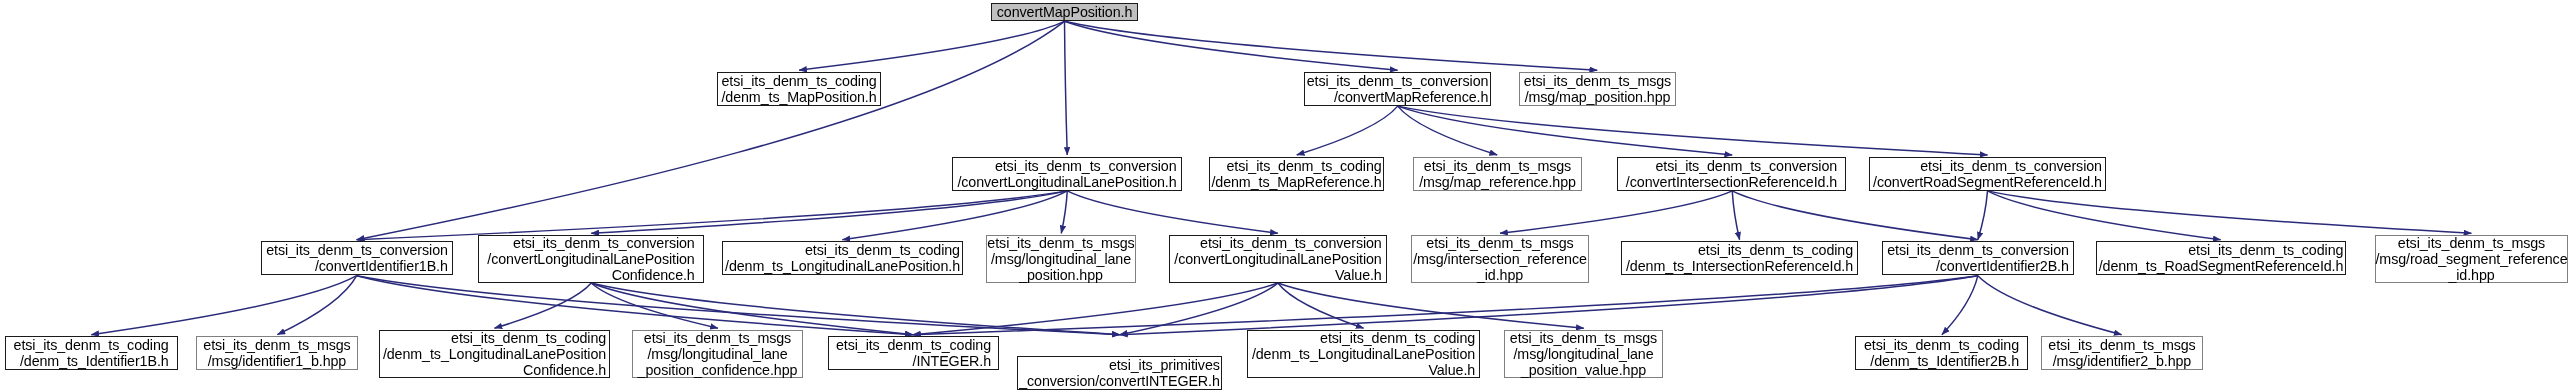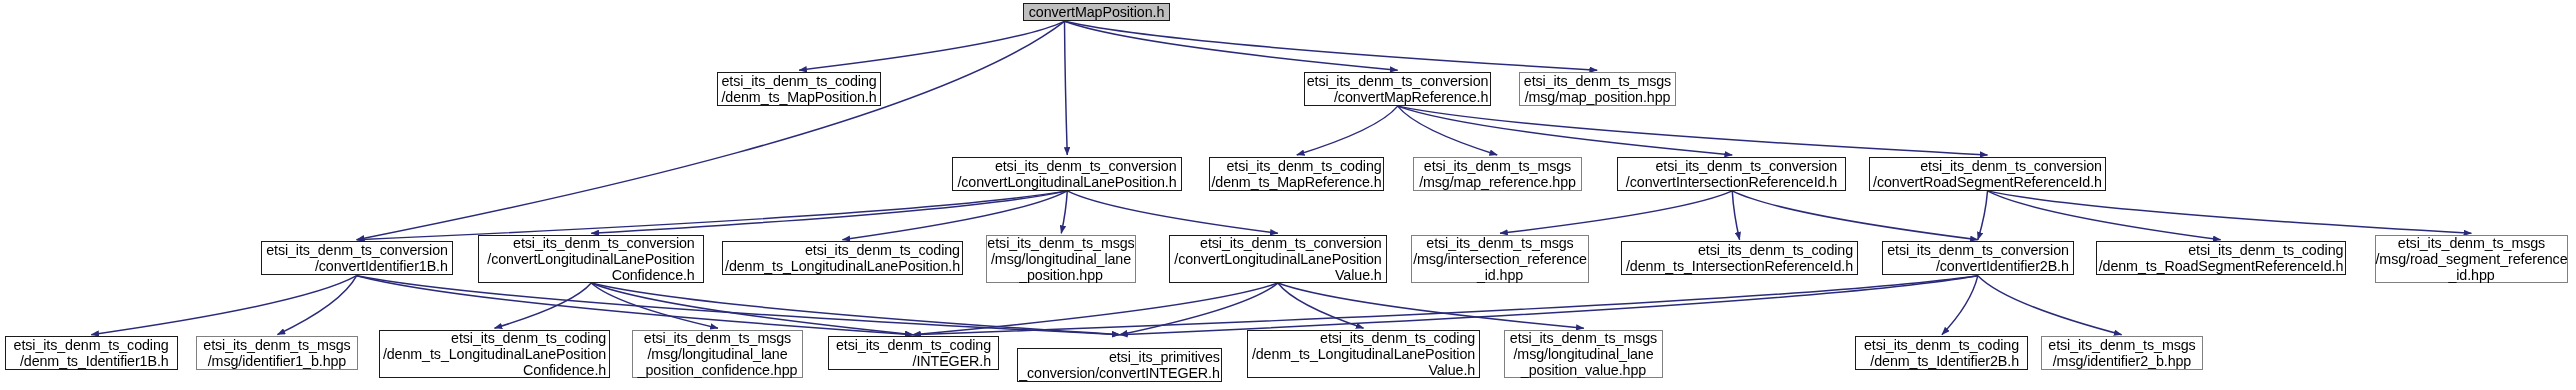--- a/index.html
+++ b/index.html
@@ -39,21 +39,20 @@
     white-space: pre-line;
     padding: 0.9px 3.7px;
   }
   .node.solid {
     border: 1.5px solid #1a1a1a;
     text-align: right;
   }
   .node.root {
     background: #bfbfbf;
     border: 1.5px solid #1a1a1a;
-    margin-left: 32px;
   }
 </style>
 </head>
 <body>
 
 <div id="graph">
   <svg id="edges" viewBox="0 0 2795 424">
     <defs>
       <marker id="arrow" markerWidth="9" markerHeight="7" refX="8.5" refY="3.5" orient="auto" markerUnits="userSpaceOnUse">
         <path d="M0,0 L9,3.5 L0,7 z" fill="#2a2a7a"></path>
@@ -146,21 +145,21 @@
       <div class="node light" style="left: 196px; top: 336px; width: 162px; height: 34px;">etsi_its_denm_ts_msgs
 /msg/identifier1_b.hpp</div>
       <div class="node solid" style="left: 379px; top: 330px; width: 231px; height: 48px;">etsi_its_denm_ts_coding
 /denm_ts_LongitudinalLanePosition
 Confidence.h</div>
       <div class="node light" style="left: 632px; top: 330px; width: 171px; height: 48px;">etsi_its_denm_ts_msgs
 /msg/longitudinal_lane
 _position_confidence.hpp</div>
       <div class="node solid" style="left: 828px; top: 336px; width: 171px; height: 34px;">etsi_its_denm_ts_coding
 /INTEGER.h</div>
-      <div class="node solid" style="left: 1017px; top: 348px; width: 205px; height: 34px;">etsi_its_primitives
+      <div class="node solid" style="left: 1017px; top: 356px; width: 205px; height: 34px;">etsi_its_primitives
 _conversion/convertINTEGER.h</div>
       <div class="node solid" style="left: 1247px; top: 330px; width: 233px; height: 48px;">etsi_its_denm_ts_coding
 /denm_ts_LongitudinalLanePosition
 Value.h</div>
       <div class="node light" style="left: 1504px; top: 330px; width: 159px; height: 48px;">etsi_its_denm_ts_msgs
 /msg/longitudinal_lane
 _position_value.hpp</div>
       <div class="node solid" style="left: 1855px; top: 336px; width: 173px; height: 34px;">etsi_its_denm_ts_coding
 /denm_ts_Identifier2B.h</div>
       <div class="node light" style="left: 2041px; top: 336px; width: 162px; height: 34px;">etsi_its_denm_ts_msgs

